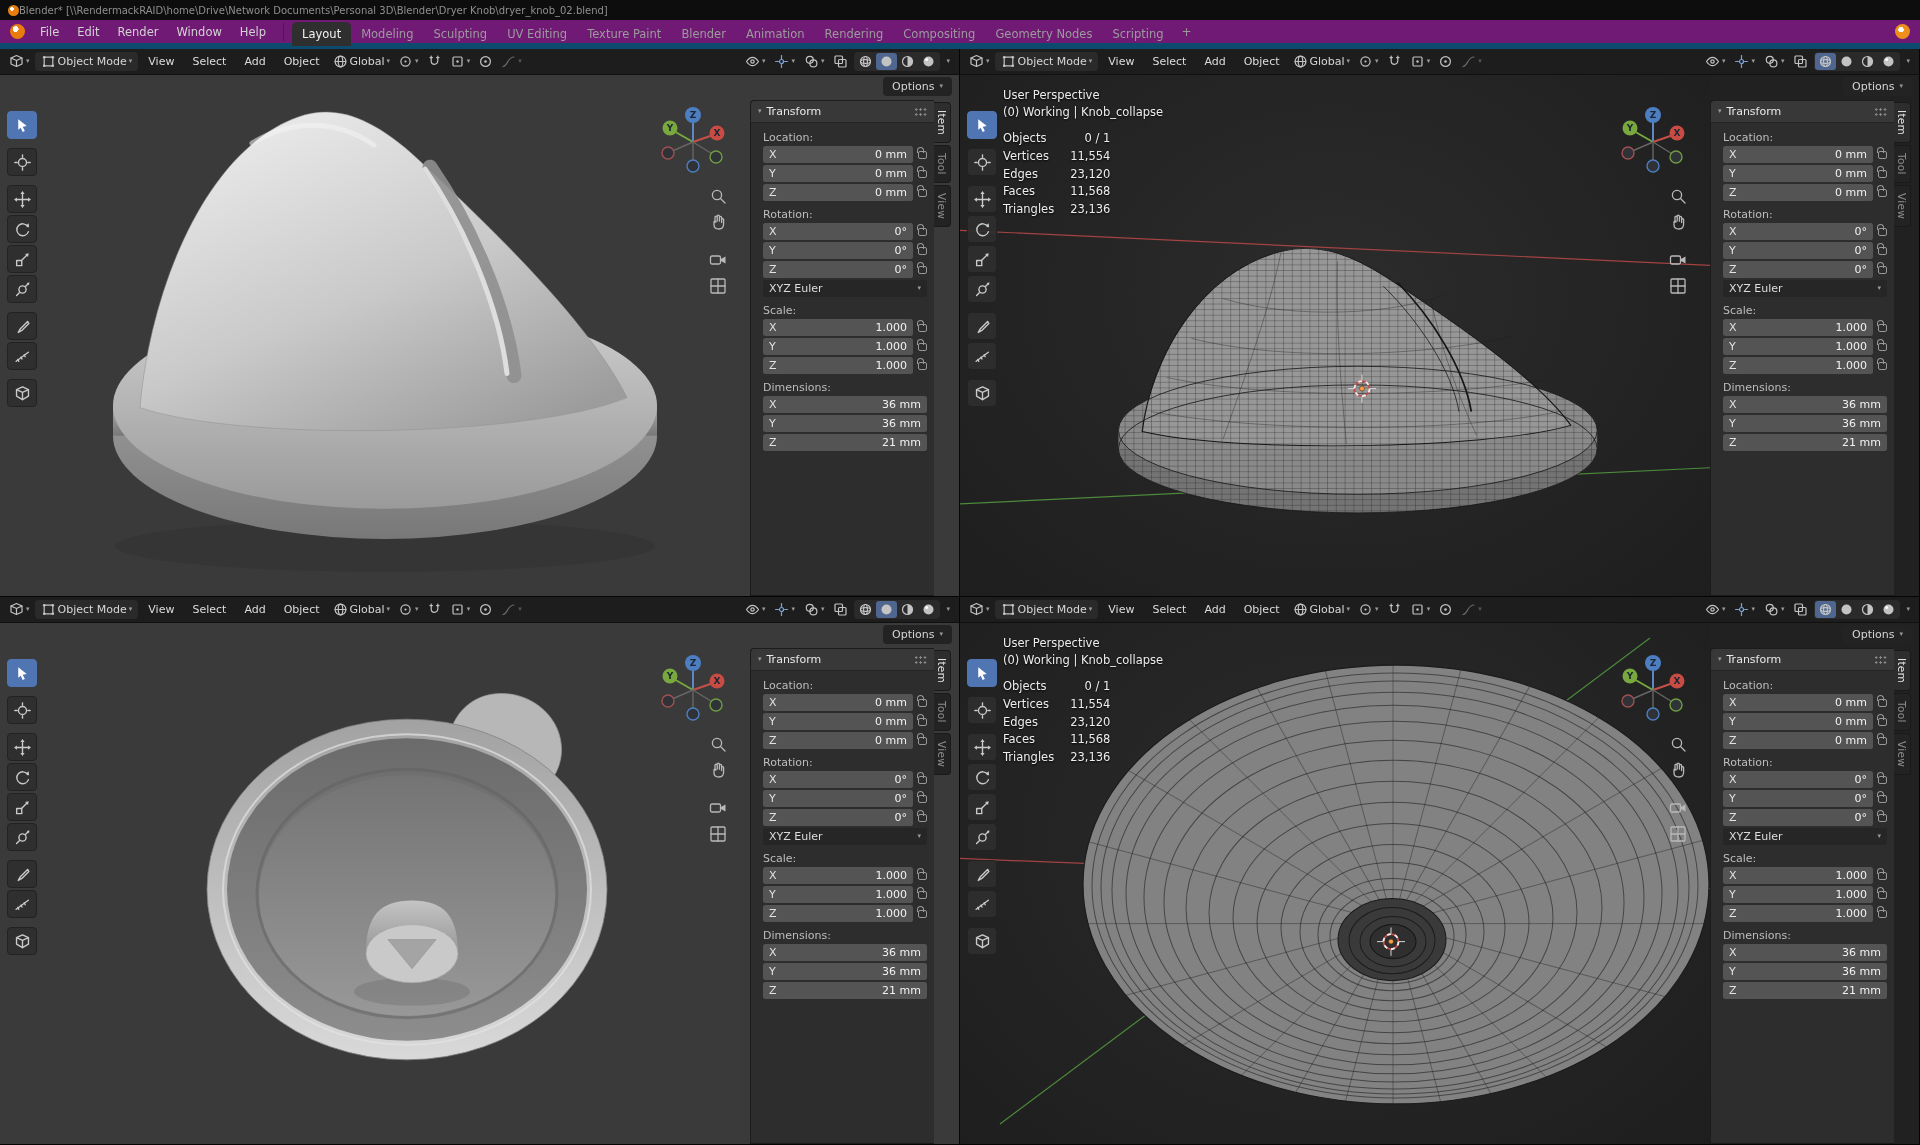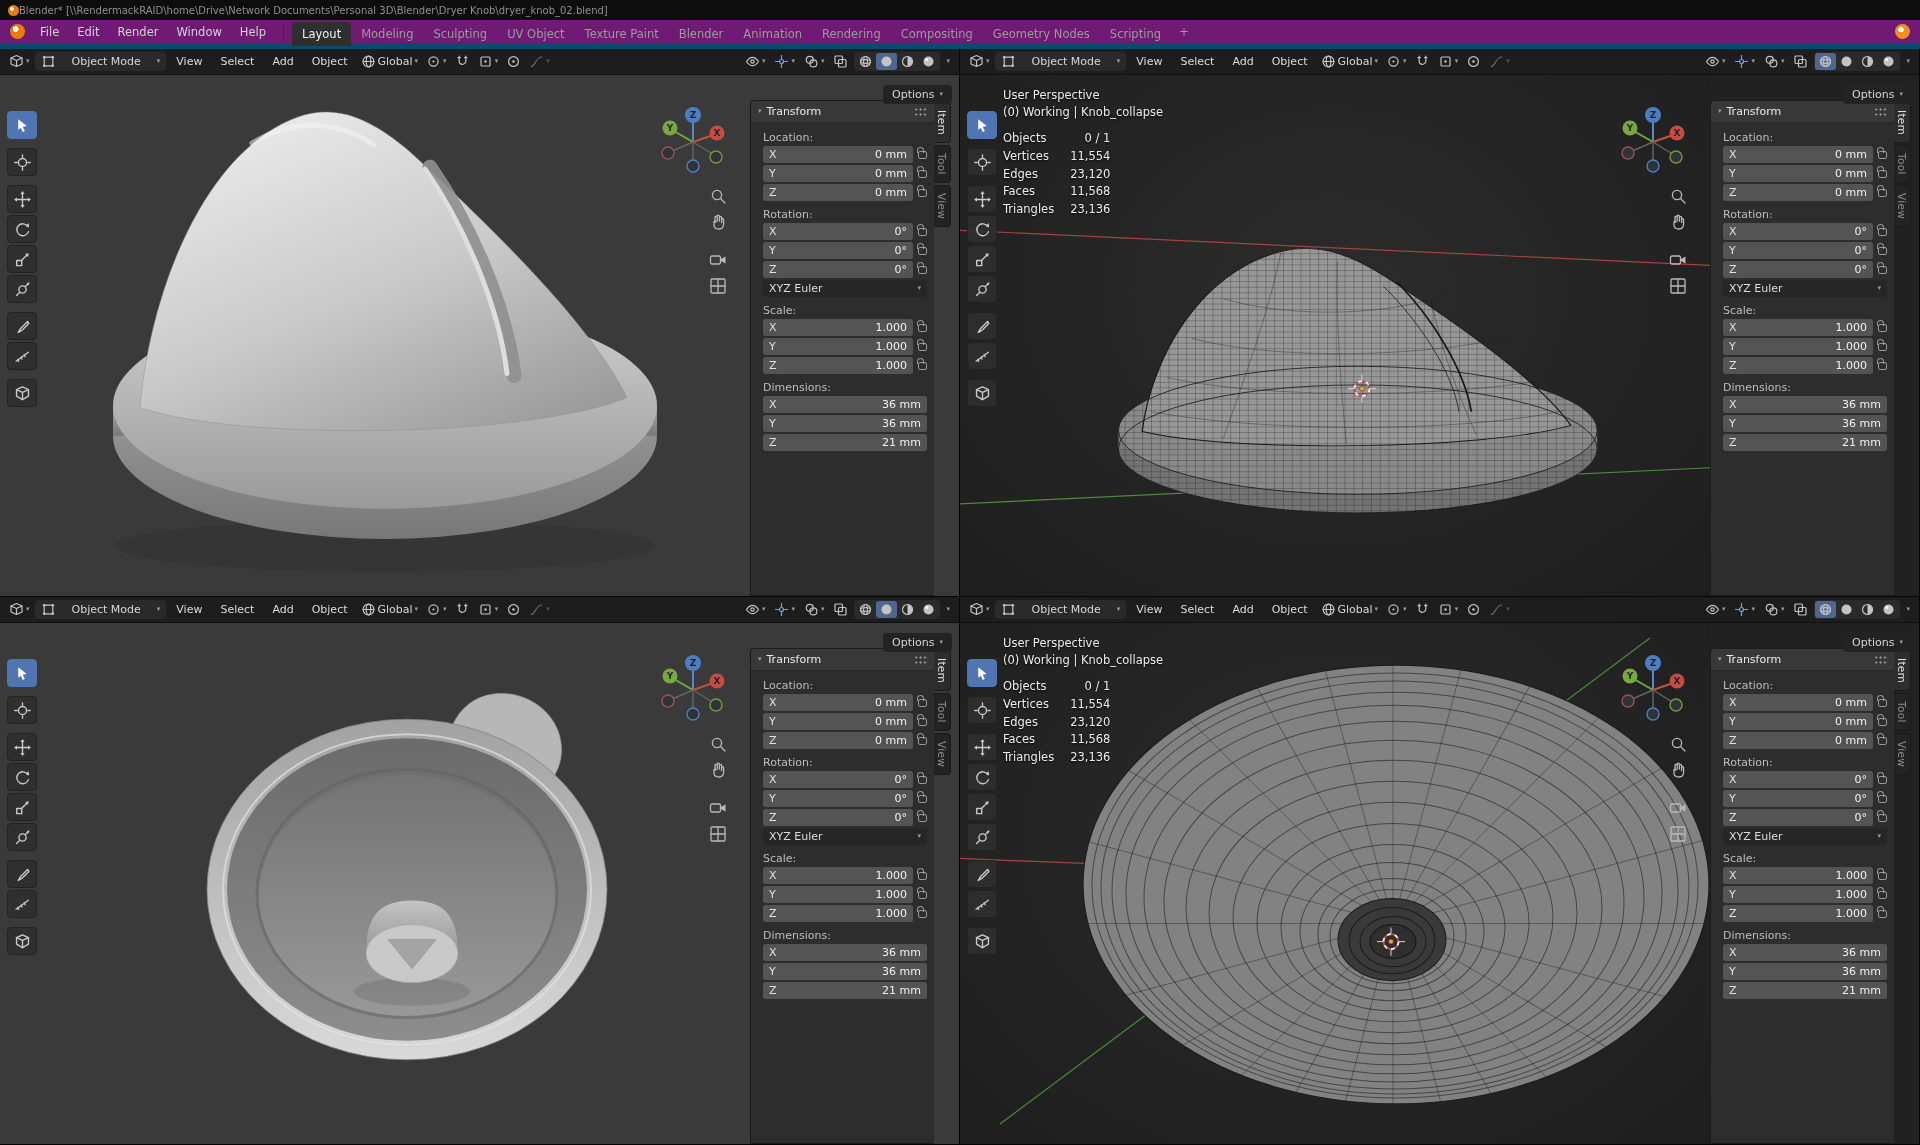--- a/index.html
+++ b/index.html
@@ -12,21 +12,21 @@
 .vsep{width:1px;height:18px;background:#2e2e2e;margin:0 8px}
 .ws-tabs{display:flex;align-items:flex-end;height:29px}
 .ws-tab{padding:5px 10px;font-size:11.5px;color:#9b9b9b;border-radius:5px 5px 0 0}
 .ws-tab.active{background:#2f2f2f;color:#f0f0f0}
 .ws-add{padding:4px 8px;color:#9b9b9b;font-size:12px}
 .mb-right{margin-left:auto;display:flex;align-items:center;gap:6px}
 .scene-ic{width:15px;height:15px;border-radius:50%;background:radial-gradient(circle at 40% 38%,#fff 0 20%,#ef8f1c 22%)}
 #viewport-grid{display:flex;flex-wrap:wrap;width:1920px;height:1096px}
 .viewport{width:960px;height:548px;display:flex;flex-direction:column;position:relative;border-right:1px solid #050505;border-bottom:1px solid #050505;background:#343434}
 .vp-header{height:26px;background:#1d1d1d;border-bottom:1px solid #101010;display:flex;align-items:center;gap:2px;padding:0 6px;font-size:11px;flex:none}
-.pill{display:flex;align-items:center;gap:16px;background:#2a2a2a;border-radius:4px;padding:2px 6px;height:19px}
+.pill{display:flex;align-items:center;gap:2px;background:#2a2a2a;border-radius:4px;padding:2px 6px;height:19px}
 .chev{font-size:7px;color:#9a9a9a;line-height:1}
 .hmenu{padding:2px 8px;color:#dcdcdc}
 .hbtn{display:flex;align-items:center;gap:2px;padding:2px 3px;border-radius:3px}
 .hbtn.dim{opacity:.45}
 .hicon{width:15px;height:15px;display:block;stroke:#c3c3c3;fill:none;stroke-width:1.2;stroke-linecap:round;stroke-linejoin:round}
 .hicon .f{fill:#c3c3c3;stroke:none}
 .hicon.blue{stroke:#7da4d8}
 .hdr-right{margin-left:auto;display:flex;align-items:center;gap:3px}
 .shade-group{display:flex;background:#2a2a2a;border-radius:4px;padding:1px}
 .shade-btn{width:21px;height:17px;display:flex;align-items:center;justify-content:center;border-radius:3px}
@@ -36,21 +36,21 @@
 .canvas{flex:1;position:relative;overflow:hidden;background:#3a3a3a}
 .viewport.wireframe .canvas{background:radial-gradient(ellipse at 50% 42%,#2c2c2c 0%,#242424 55%,#1e1e1e 100%)}
 .scene{position:absolute;inset:0;width:100%;height:100%;z-index:0}
 .toolbar{position:absolute;left:7px;top:36px;display:flex;flex-direction:column;gap:2px;z-index:3}
 .tool{width:30px;height:28px;background:rgba(47,47,47,.92);border:1px solid #222;border-radius:4px;display:flex;align-items:center;justify-content:center}
 .tool.active{background:#4f76b3;border-color:#4f76b3}
 .tool.gap{margin-top:7px}
 .ticon{width:17px;height:17px;stroke:#c9c9c9;fill:none;stroke-width:1.3;stroke-linecap:round;stroke-linejoin:round}
 .ticon .f{fill:#c9c9c9;stroke:none}
 .tool.active .ticon{stroke:#fff}.tool.active .ticon .f{fill:#fff}
-.options-btn{position:absolute;top:10px;right:7px;z-index:6;display:flex;align-items:center;gap:5px;background:#232323;border-radius:4px;padding:3px 9px;font-size:11px;color:#d5d5d5}
+.options-btn{position:absolute;top:2px;right:7px;z-index:6;display:flex;align-items:center;gap:5px;background:#232323;border-radius:4px;padding:3px 9px;font-size:11px;color:#d5d5d5}
 .overlay-text{position:absolute;left:43px;top:12px;font-size:11.5px;color:#ededed;text-shadow:0 1px 2px rgba(0,0,0,.85);line-height:1.45;z-index:3}
 .overlay-text .stats{margin-top:10px;border-spacing:0}
 .stats td{padding:0 0 1px 0;font-size:11.5px}
 .stats td.v{text-align:right;padding-left:16px}
 .gizmo{position:absolute;top:28px;right:20px;width:74px;height:74px;z-index:3}
 .nav-icons{position:absolute;top:112px;right:23px;display:flex;flex-direction:column;align-items:center;z-index:3}
 .nav-btn{width:18px;height:18px;margin-bottom:8px}
 .nav-btn.lower{margin-top:12px}
 .nicon{width:18px;height:18px;stroke:#b9b9b9;fill:none;stroke-width:1.3;stroke-linecap:round;stroke-linejoin:round}
 .nicon .f{fill:#b9b9b9;stroke:none}
@@ -87,21 +87,21 @@
       <span class="menu-item" data-name="menubar-menu">Render</span>
       <span class="menu-item" data-name="menubar-menu">Window</span>
       <span class="menu-item" data-name="menubar-menu">Help</span>
     </div>
   <span class="vsep" data-name="menubar-separator"></span>
   <div class="ws-tabs" data-name="workspace-tabs">
 
   <span class="ws-tab active" data-name="workspace-tab">Layout</span>
       <span class="ws-tab" data-name="workspace-tab">Modeling</span>
       <span class="ws-tab" data-name="workspace-tab">Sculpting</span>
-      <span class="ws-tab" data-name="workspace-tab">UV Object</span>
+      <span class="ws-tab" data-name="workspace-tab">UV Editing</span>
       <span class="ws-tab" data-name="workspace-tab">Texture Paint</span>
       <span class="ws-tab" data-name="workspace-tab">Blender</span>
       <span class="ws-tab" data-name="workspace-tab">Animation</span>
       <span class="ws-tab" data-name="workspace-tab">Rendering</span>
       <span class="ws-tab" data-name="workspace-tab">Compositing</span>
       <span class="ws-tab" data-name="workspace-tab">Geometry Nodes</span>
       <span class="ws-tab" data-name="workspace-tab">Scripting</span>
     </div>
   <span class="ws-add" data-name="add-workspace-button">+</span>
   <div class="mb-right">

